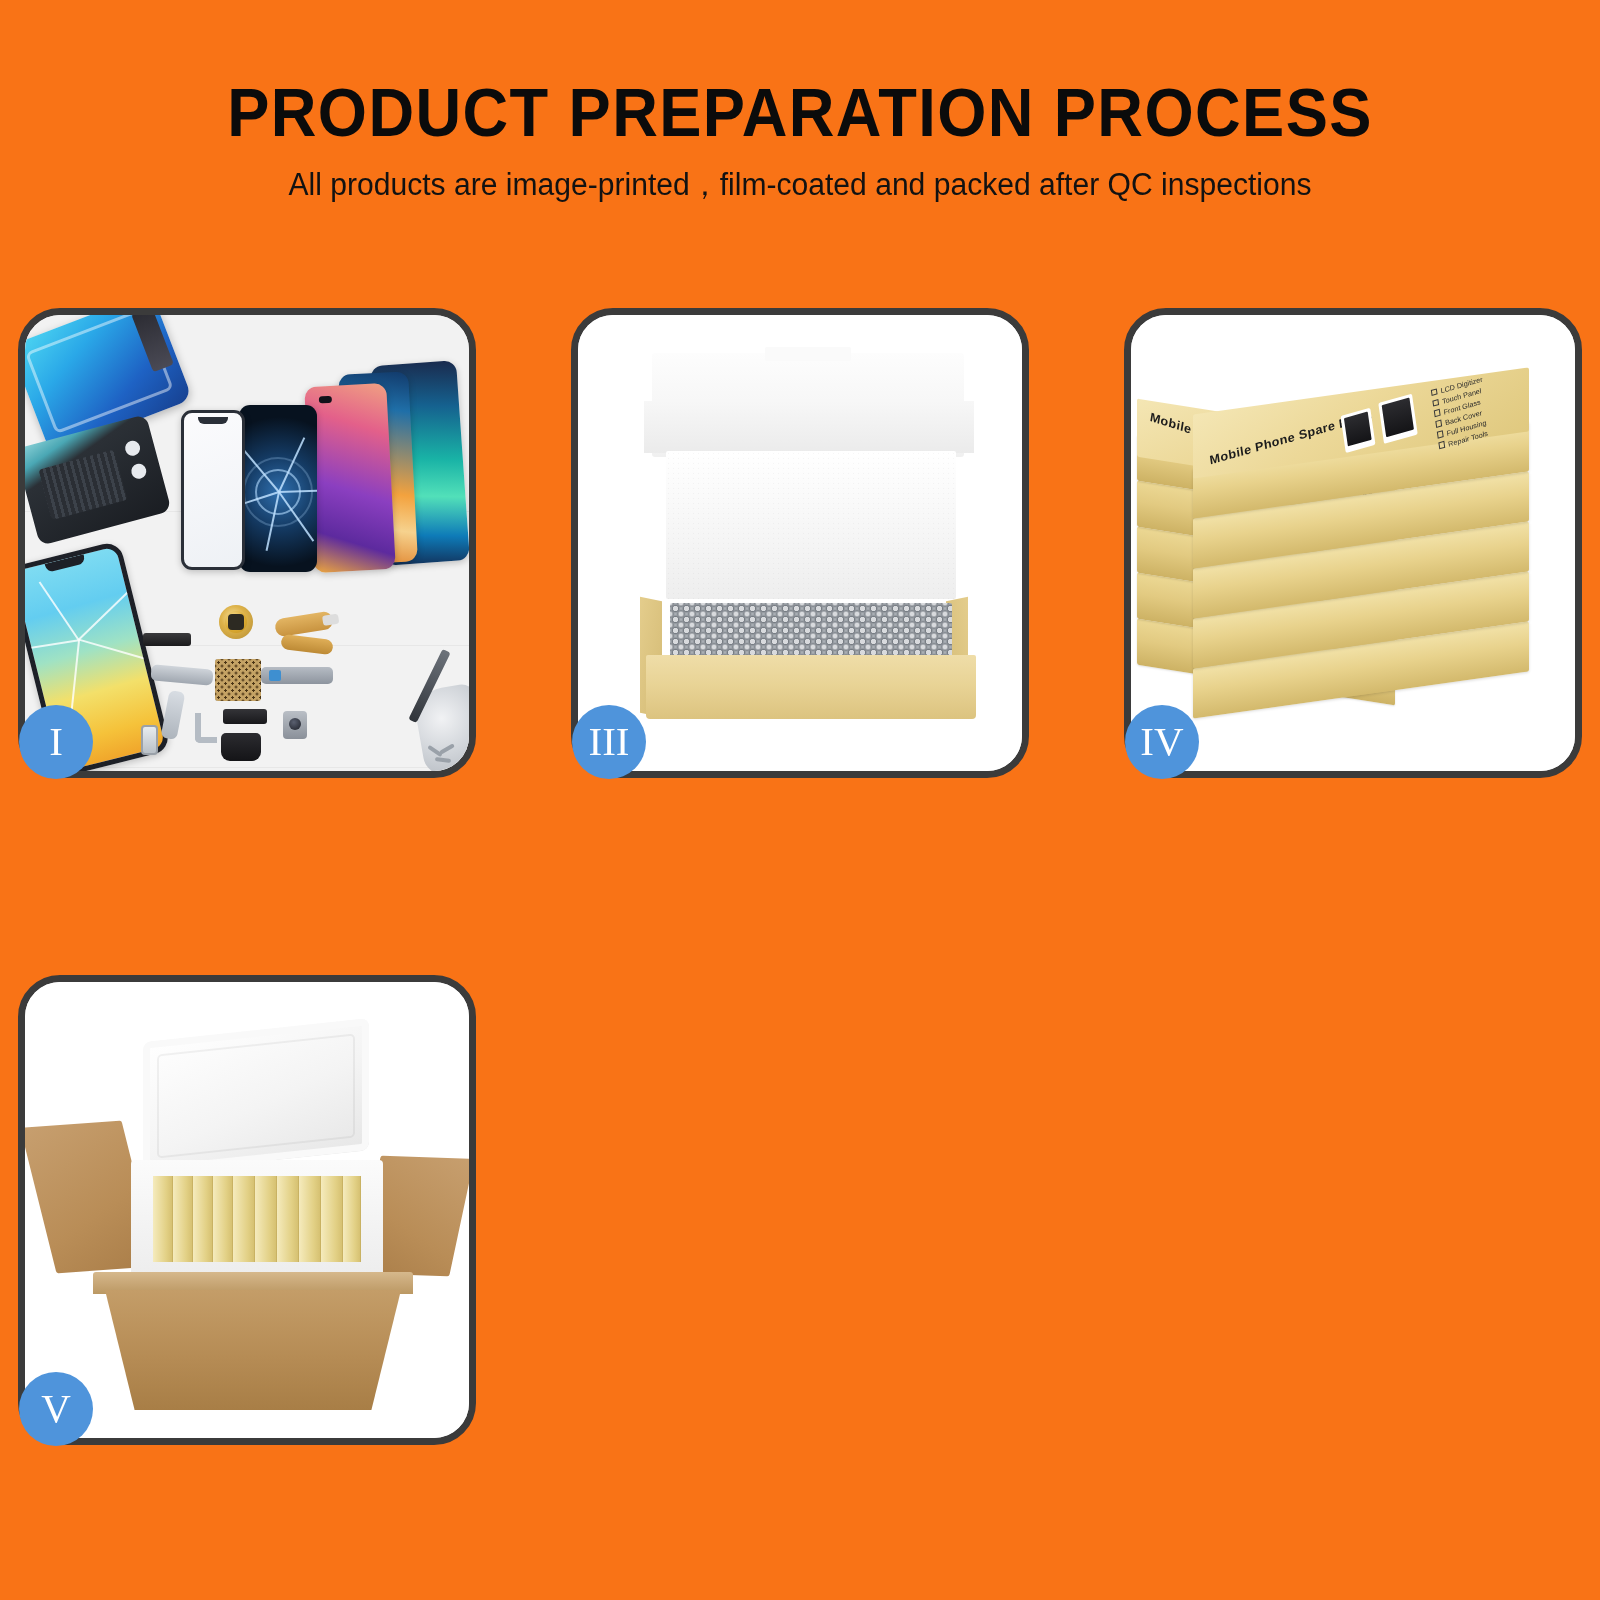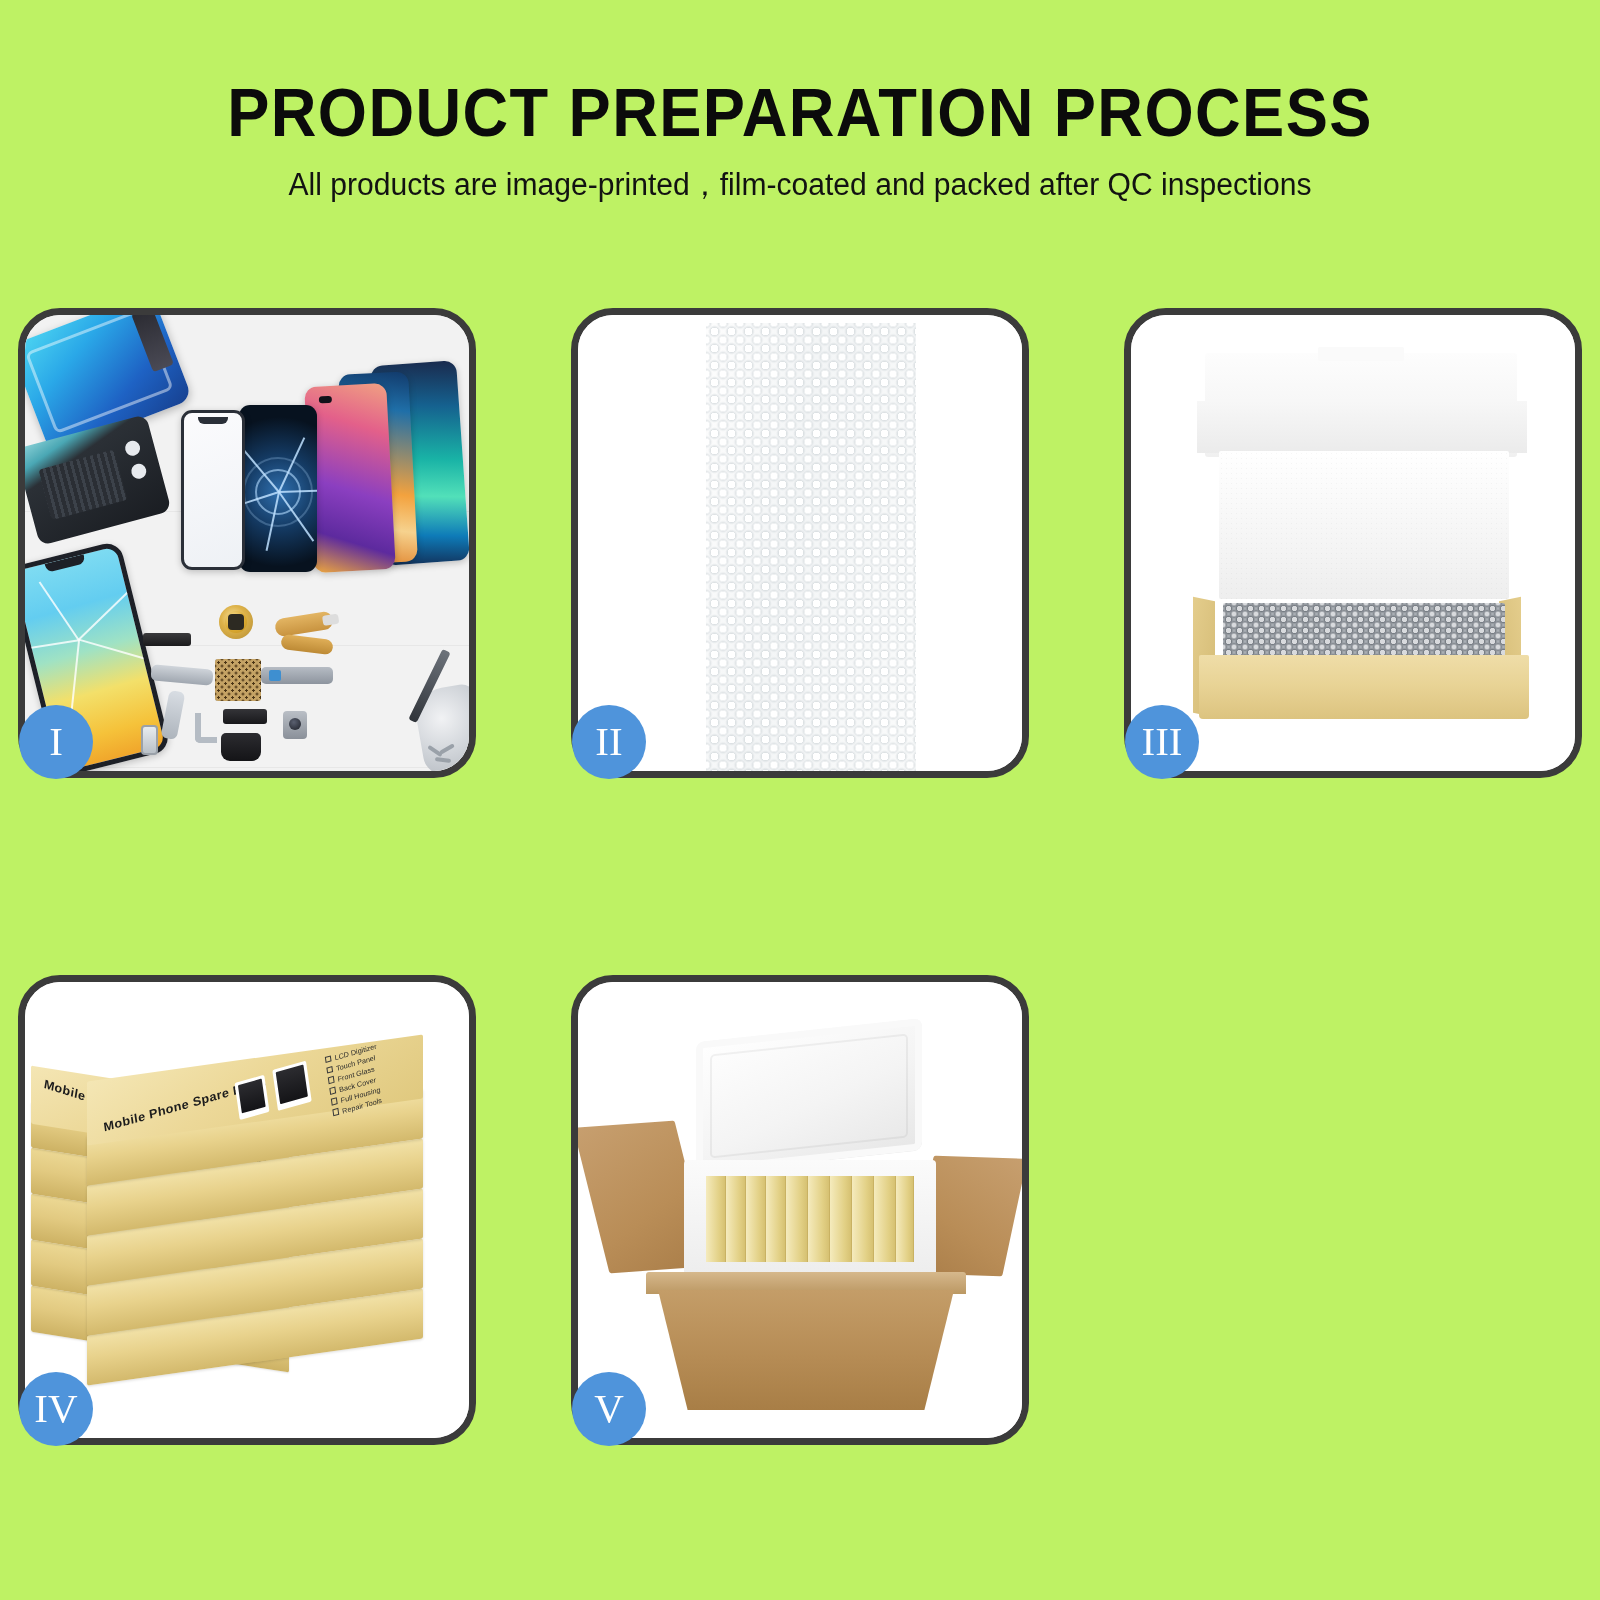--- a/index.html
+++ b/index.html
@@ -9,21 +9,21 @@
     height: 1600px;
     background: #ffffff;
     font-family: "Liberation Sans", sans-serif;
     overflow: hidden;
   }
 
   .page {
     position: relative;
     width: 1600px;
     height: 1600px;
-    background: #bef264;
+    background: #f97316;
   }
 
   
   .header {
     position: absolute;
     top: 0; left: 0;
     width: 1600px;
     padding-top: 78px;
     text-align: center;
   }
@@ -760,41 +760,20 @@
             <span></span>
             <span></span>
             <span></span>
           </div>
       </div>
       <div class="step-badge">
         <span>I</span>
       </div>
     </div>
 
-    <div class="step-panel">
-      <div class="panel-clip p2">
-        <div class="p2-screen">
-          <div class="earpiece"></div>
-        </div>
-        <div class="p2-tag"></div>
-        <div class="p2-flexgold"></div>
-        <div class="p2-flexhead"></div>
-        <div class="p2-flex"></div>
-        <div class="p2-conn"></div>
-        <div class="p2-bottomdark"></div>
-        <div class="p2-bottomgold-l"></div>
-        <div class="p2-bottomgold-r"></div>
-        <div class="bubble-sleeve">
-          <div class="bubble-tex"></div>
-        </div>
-      </div>
-      <div class="step-badge">
-        <span>II</span>
-      </div>
-    </div>
 
     <div class="step-panel">
       <div class="panel-clip p3">
         <div class="p3-lid">
           <div class="p3-lid-tab"></div>
         </div>
         <div class="p3-foam">
           <div class="p3-foamtex"></div>
         </div>
         <div class="p3-tray-left"></div>

